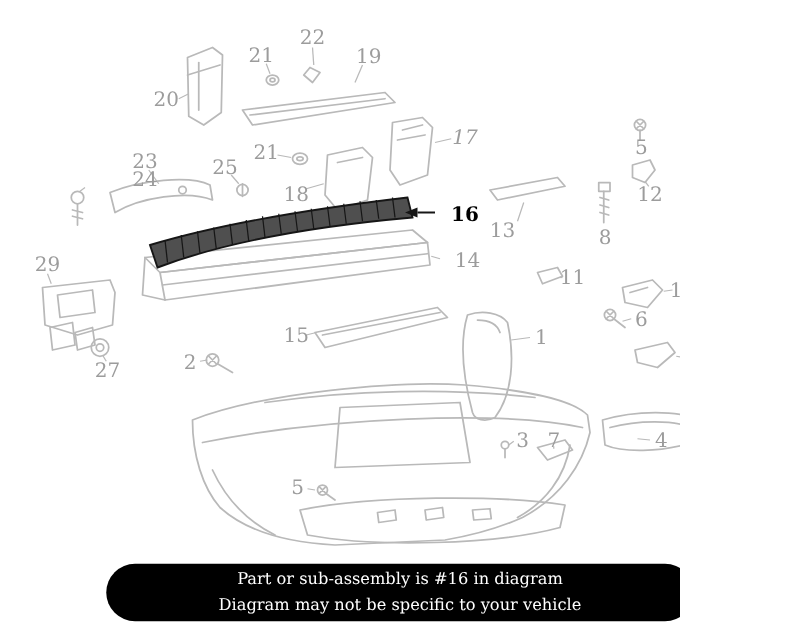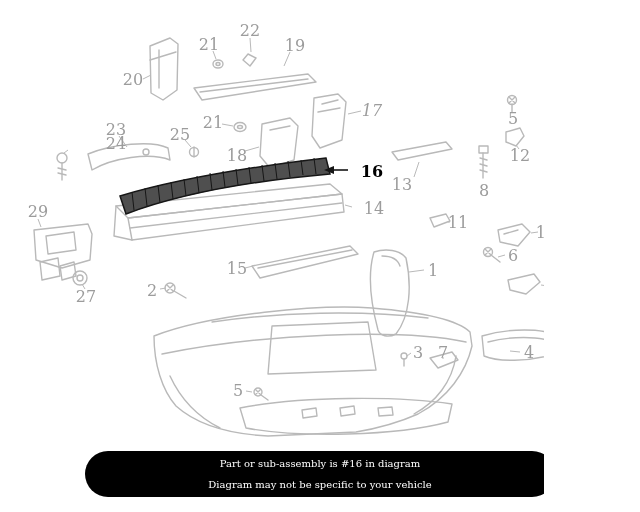--- a/index.html
+++ b/index.html
@@ -38,21 +38,21 @@
     width: 470px;
     height: 46px;
     background: var(--banner-bg, #000000);
     color: var(--banner-text, #ffffff);
     border-radius: 23px;
     display: flex;
     flex-direction: column;
     align-items: center;
     justify-content: center;
     text-align: center;
-    font-size: 10px;
+    font-size: 13px;
     line-height: 21px;
   }
 </style>
 </head>
 <body>
 
 <div class="stage" style="--line-color: #b9b9b9; --callout-color: #9c9c9c; --hl-fill: #4f4f4f; --hl-stroke: #161616; --hl-text: #000000; --banner-bg: #000000; --banner-text: #ffffff;">
 
   <svg class="art" width="640" height="512" viewBox="0 0 640 512">
 

